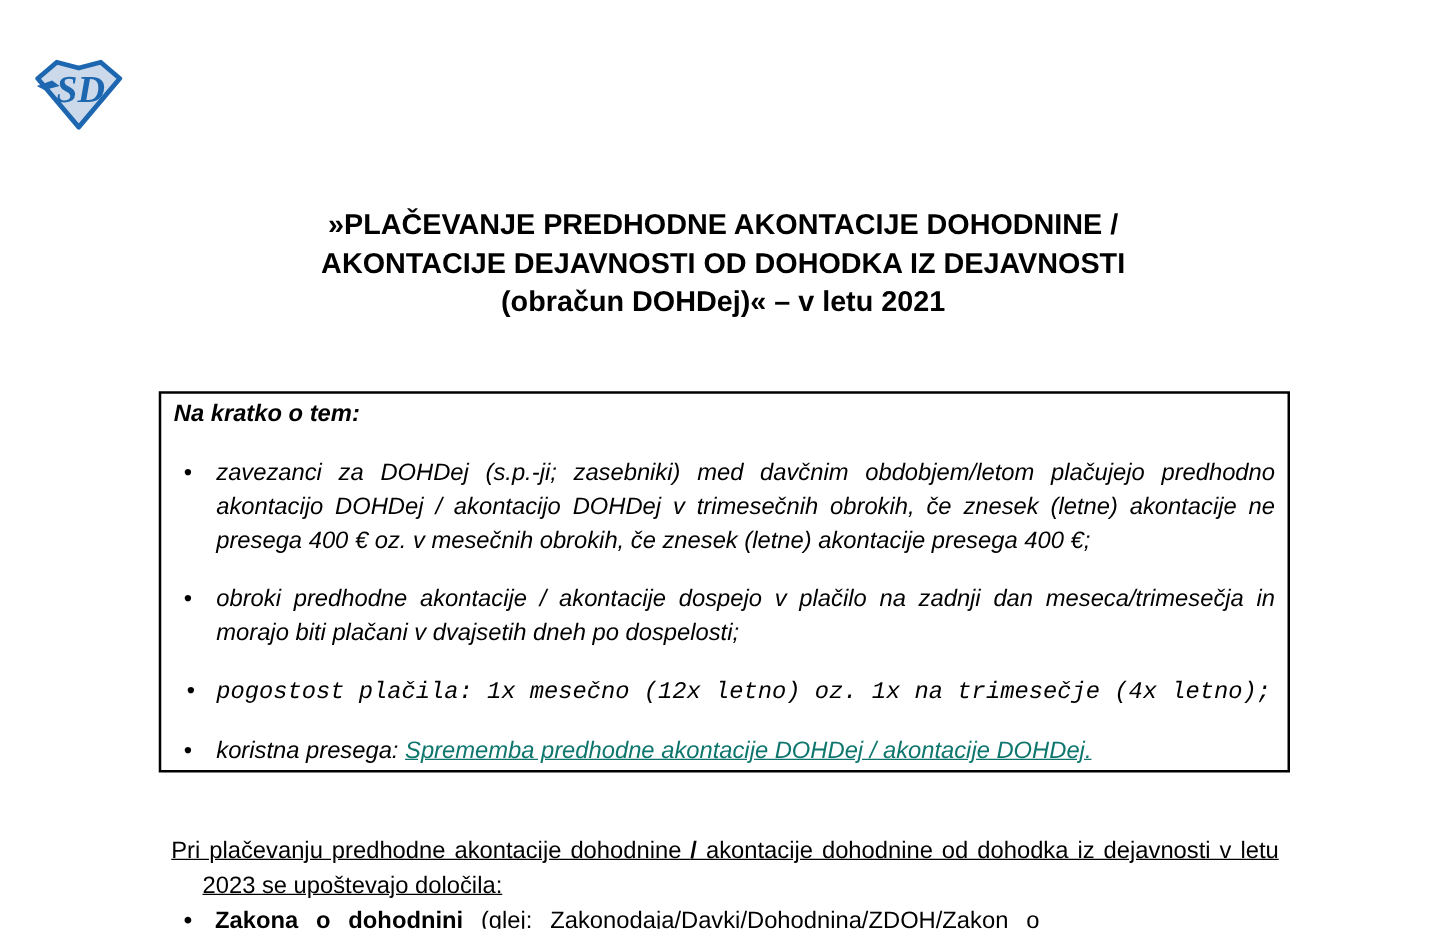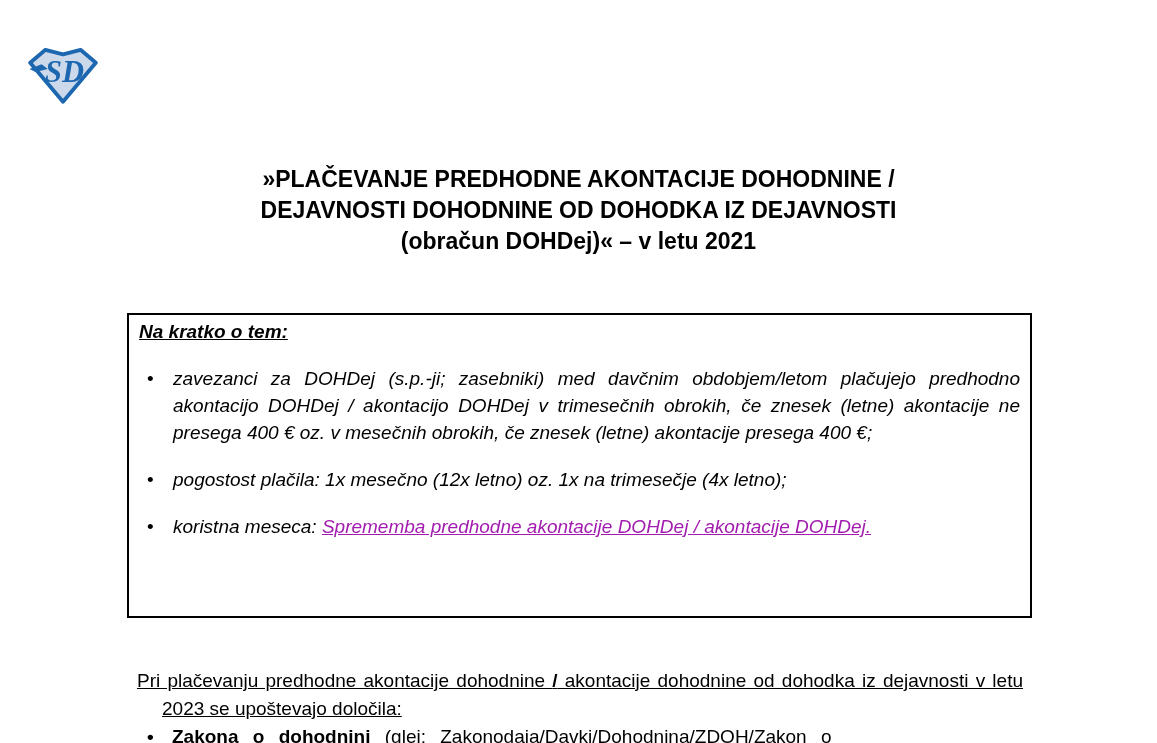--- a/index.html
+++ b/index.html
@@ -42,21 +42,20 @@
     width: 905px;
     height: 305px;
     box-sizing: border-box;
     border: 2px solid #000000;
     padding: 4px 10px 6px 10px;
     background: #ffffff;
   }
   .box-heading {
     font-style: italic;
     font-weight: bold;
-    text-decoration: underline;
     font-size: 19px;
     line-height: 26px;
   }
   ul.box-list {
     list-style: none;
     margin: 2px 0 0 0;
     padding: 0;
     font-style: italic;
     font-size: 19px;
     line-height: 27px;
@@ -67,21 +66,21 @@
     text-align: justify;
     margin-top: 20px;
   }
   ul.box-list li::before {
     content: "\2022";
     position: absolute;
     left: 8px;
     top: 0;
     font-style: normal;
   }
-  li.group-gap { margin-top: 25px; }
+  li.group-gap { margin-top: 25px; font-family: Liberation Mono, monospace; }
 
   .doclink {
     text-decoration: underline;
     cursor: pointer;
   }
 
   
   .bottom {
     position: absolute;
     left: 137px;
@@ -121,29 +120,30 @@
 <div class="logo">
   <svg viewBox="0 0 100 76" width="78" height="58" aria-hidden="true">
     <path d="M7,22 L27,5 L50,11 L73,5 L93,22 L50,73 Z" fill="#ccd9ea" stroke="#1c67b0" stroke-width="5" stroke-linejoin="round"></path>
     <path d="M6,30 L22,24 L30,30 L14,34 Z" fill="#1c67b0"></path>
     <text x="52" y="47" text-anchor="middle" font-family="Liberation Serif, serif" font-style="italic" font-weight="bold" font-size="40" fill="#1c67b0">SD</text>
   </svg>
 </div>
 
 <div class="title">
   <div>»PLAČEVANJE PREDHODNE AKONTACIJE DOHODNINE /</div>
-  <div>DEJAVNOSTI DOHODNINE OD DOHODKA IZ DEJAVNOSTI</div>
+  <div>AKONTACIJE DEJAVNOSTI OD DOHODKA IZ DEJAVNOSTI</div>
   <div>(obračun DOHDej)« – v letu 2021</div>
 </div>
 
 <div class="summary-box">
   <div class="box-heading">Na kratko o tem:</div>
   <ul class="box-list">
     <li>zavezanci za DOHDej (s.p.-ji; zasebniki) med davčnim obdobjem/letom plačujejo predhodno akontacijo DOHDej / akontacijo DOHDej v trimesečnih obrokih, če znesek (letne) akontacije ne presega 400 € oz. v mesečnih obrokih, če znesek (letne) akontacije presega 400 €;</li>
+    <li>obroki predhodne akontacije / akontacije dospejo v plačilo na zadnji dan meseca/trimesečja in morajo biti plačani v dvajsetih dneh po dospelosti;</li>
     <li class="group-gap">pogostost plačila: 1x mesečno (12x letno) oz. 1x na trimesečje (4x letno);</li>
-    <li><span>koristna meseca: </span><a class="doclink" style="color:#a21caf">Sprememba predhodne akontacije DOHDej / akontacije DOHDej.</a></li>
+    <li><span>koristna presega: </span><a class="doclink" style="color:#0f766e">Sprememba predhodne akontacije DOHDej / akontacije DOHDej.</a></li>
   </ul>
 </div>
 
 <div class="bottom">
   <p class="bottom-para"><span>Pri plačevanju predhodne akontacije dohodnine </span><span class="bold-slash">/</span><span> akontacije dohodnine od dohodka iz dejavnosti v letu 2023 se upoštevajo določila:</span></p>
   <div class="bottom-bullet"><span class="bullet-bold">Zakona o dohodnini</span><span> (glej: Zakonodaja/Davki/Dohodnina/ZDOH/Zakon o</span></div>
 </div>
 
 </body></html>

